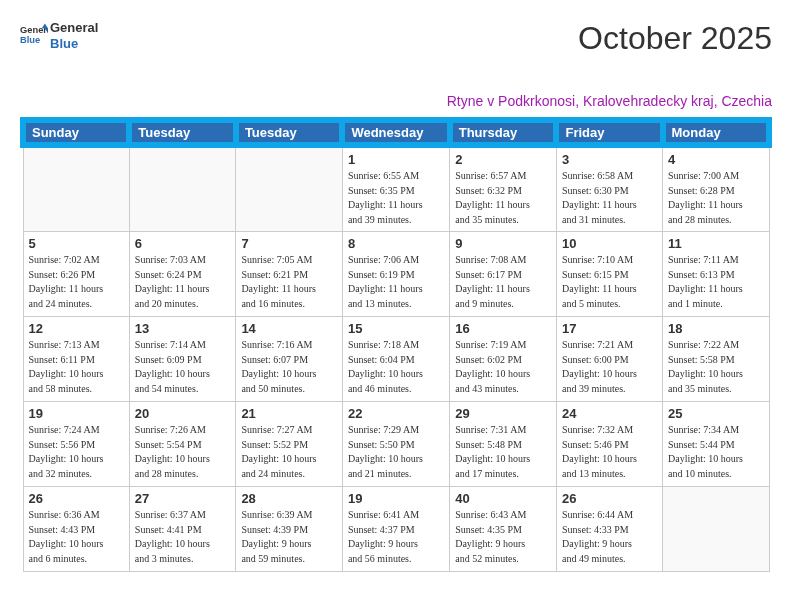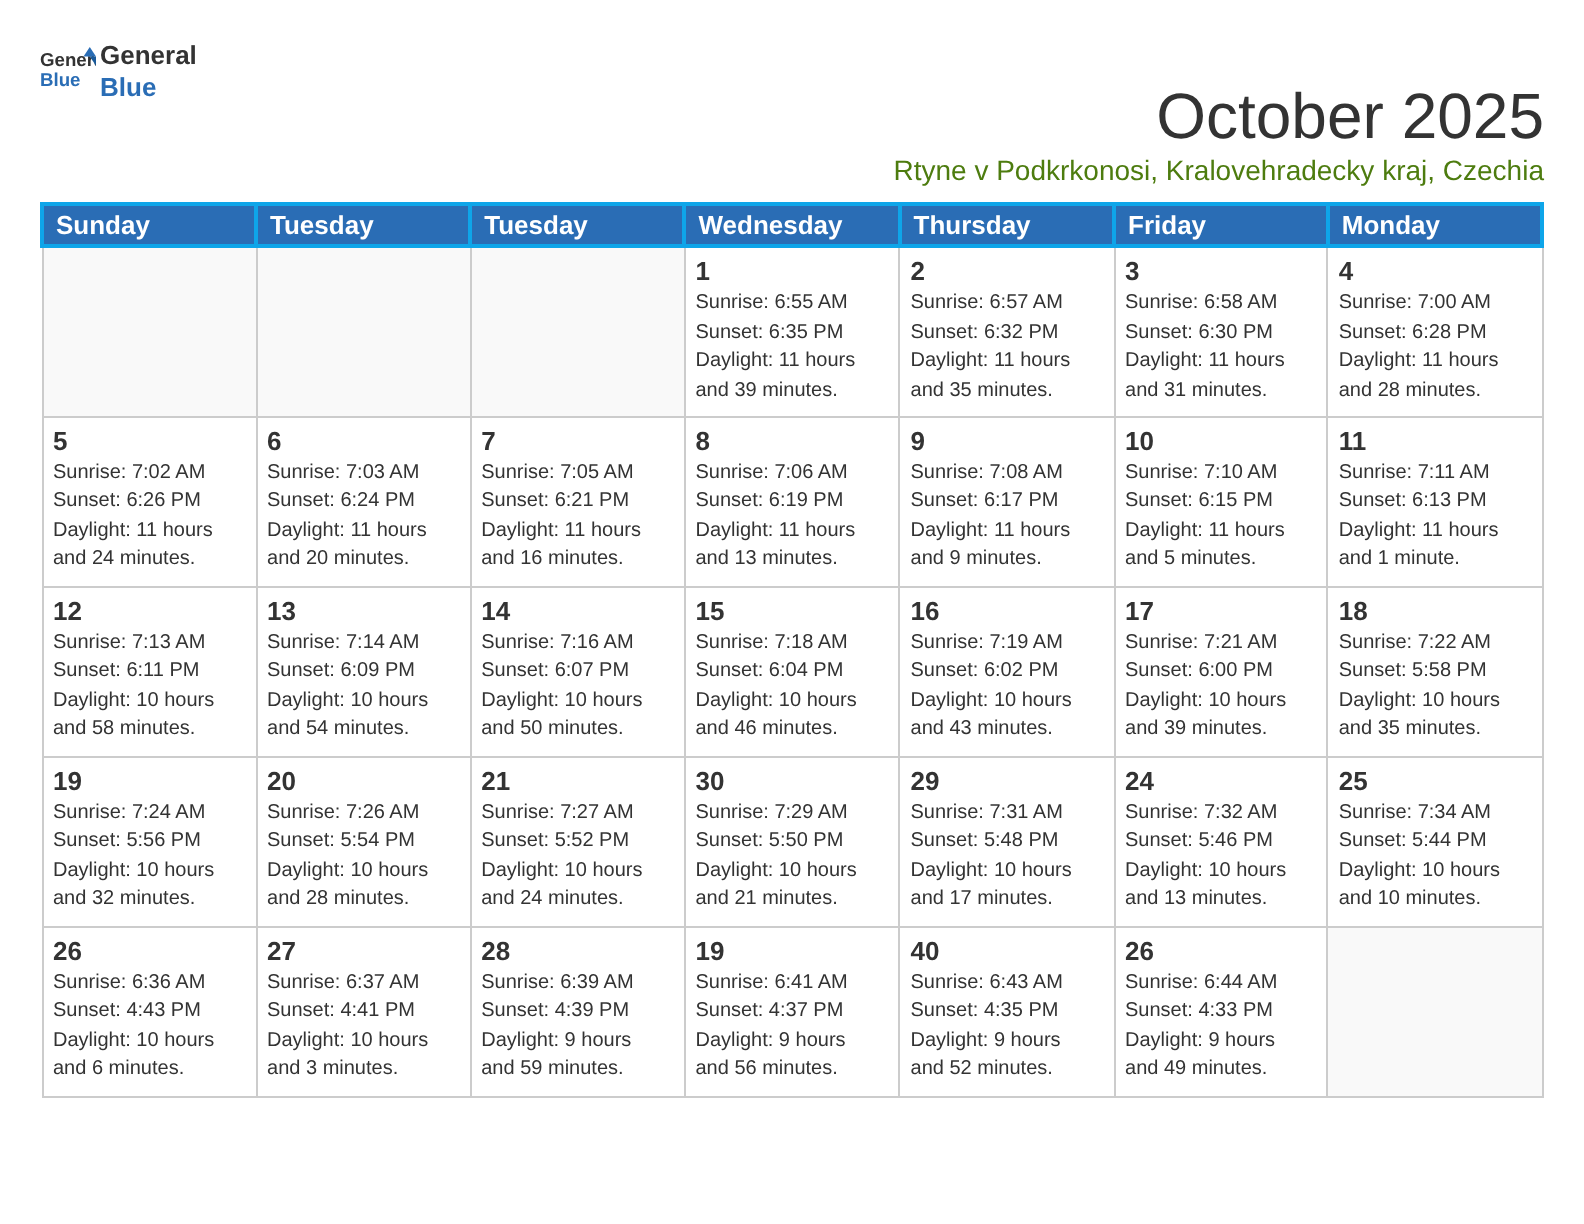--- a/index.html
+++ b/index.html
@@ -34,38 +34,38 @@
       width: 28px;
       height: 28px;
     }
     .title-section {
       text-align: right;
     }
     .month-title {
       font-size: 32px;
       font-weight: normal;
       color: #333;
-      margin-top: 20px;
     }
     .subtitle {
       font-size: 14px;
-      color: #4d7c0f;
+      color: #a21caf;
+      margin-top: 36px;
     }
     .calendar {
       width: 100%;
       border-collapse: collapse;
       margin-top: 8px;
     }
     .calendar th {
       background: #2a6db5;
       color: #fff;
       text-align: left;
       padding: 2px 6px;
       font-size: 13px;
-      border: 2px solid #0ea5e9;
+      border: 6px solid #0ea5e9;
     }
     .calendar td {
       border: 1px solid #ccc;
       vertical-align: top;
       padding: 4px 5px;
       width: 108px;
       min-height: 80px;
       font-size: 10.5px;
       color: #333;
       background: #fff;
@@ -76,20 +76,21 @@
     .day-number {
       font-size: 13px;
       font-weight: bold;
       margin-bottom: 2px;
       display: block;
     }
     .day-info {
       font-size: 10px;
       line-height: 1.45;
       color: #333;
+      font-family: Liberation Serif, serif;
     }
     tr.week-row td {
       height: 85px;
     }
   </style>
 </head>
 <body>
 
 <div class="header">
   <div class="logo">
@@ -211,21 +212,21 @@
         </td>
         <td>
           <span class="day-number">20</span>
           <div class="day-info">Sunrise: 7:26 AM<br>Sunset: 5:54 PM<br>Daylight: 10 hours<br>and 28 minutes.</div>
         </td>
         <td>
           <span class="day-number">21</span>
           <div class="day-info">Sunrise: 7:27 AM<br>Sunset: 5:52 PM<br>Daylight: 10 hours<br>and 24 minutes.</div>
         </td>
         <td>
-          <span class="day-number">30</span>
+          <span class="day-number">22</span>
           <div class="day-info">Sunrise: 7:29 AM<br>Sunset: 5:50 PM<br>Daylight: 10 hours<br>and 21 minutes.</div>
         </td>
         <td>
           <span class="day-number">29</span>
           <div class="day-info">Sunrise: 7:31 AM<br>Sunset: 5:48 PM<br>Daylight: 10 hours<br>and 17 minutes.</div>
         </td>
         <td>
           <span class="day-number">24</span>
           <div class="day-info">Sunrise: 7:32 AM<br>Sunset: 5:46 PM<br>Daylight: 10 hours<br>and 13 minutes.</div>
         </td>

